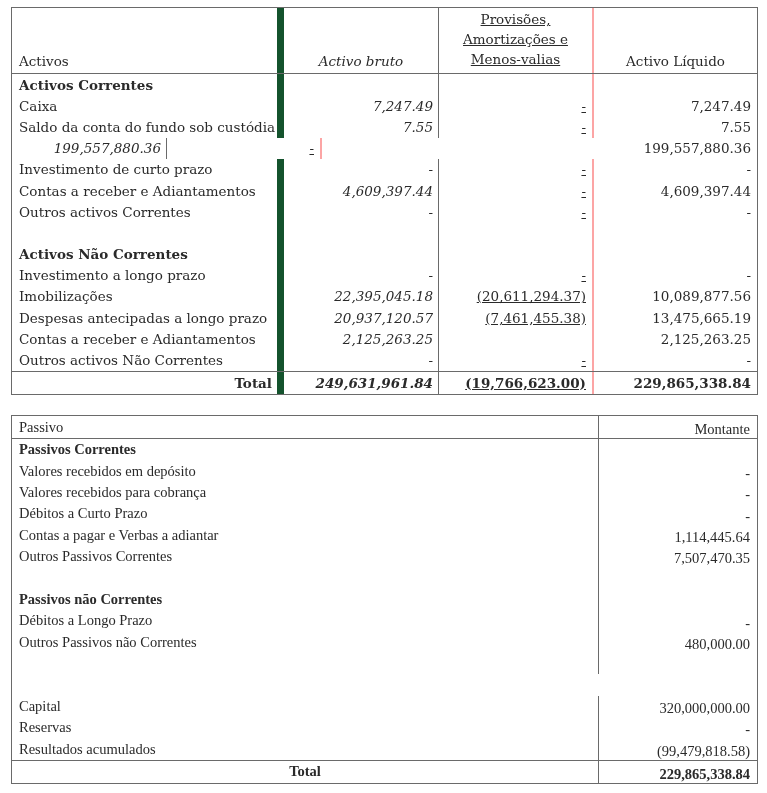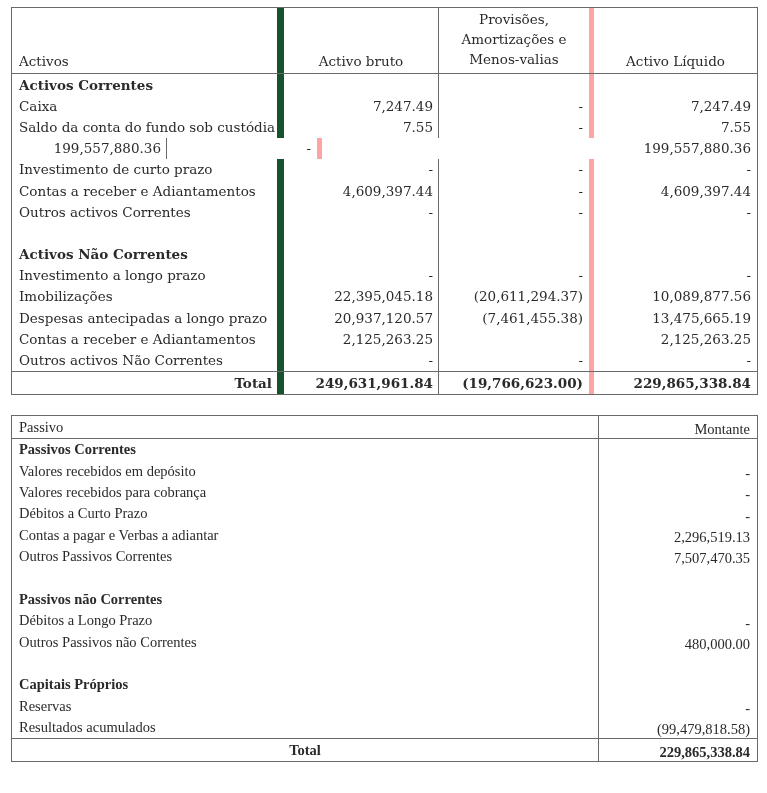--- a/index.html
+++ b/index.html
@@ -7,22 +7,22 @@
     width: 767px; height: 793px; position: relative; overflow: hidden;
     font-family: "DejaVu Serif", "Liberation Serif", serif;
     color: #2a2a2a;
   }
   .t1 {
     position: absolute; left: 11px; top: 7px; width: 745px;
     border: 1px solid #6a6a6a;
   }
   .t1 .row { display: flex; height: 21.2px; align-items: center; }
   .t1 .c0 { width: 272px; padding-left: 7px; box-sizing: border-box; border-right: 7px solid #14532d; height: 100%; display: flex; align-items: center; }
-  .t1 .c1 { width: 155px; padding-right: 5px; box-sizing: border-box; text-align: right; border-right: 1px solid #6a6a6a; height: 100%; display: flex; align-items: center; justify-content: flex-end; }
-  .t1 .c2 { width: 155px; padding-right: 6px; box-sizing: border-box; text-align: right; border-right: 5px solid #fca5a5; height: 100%; display: flex; align-items: center; justify-content: flex-end; }
+  .t1 .c1 { width: 155px; padding-right: 5px; box-sizing: border-box; text-align: right; border-right: 1px solid #6a6a6a; height: 100%; display: flex; align-items: center; justify-content: flex-end; font-style: italic; }
+  .t1 .c2 { width: 155px; padding-right: 6px; box-sizing: border-box; text-align: right; border-right: 2px solid #fca5a5; height: 100%; display: flex; align-items: center; justify-content: flex-end; text-decoration: underline; }
   .t1 .c3 { flex: 1; padding-right: 6px; box-sizing: border-box; height: 100%; display: flex; align-items: center; justify-content: flex-end; }
   .t1 .head { height: 65px; border-bottom: 1px solid #6a6a6a; align-items: stretch; }
   .t1 .head > div { align-items: flex-end; padding-bottom: 4px; }
   .t1 .head .c1, .t1 .head .c3 { justify-content: center; padding-right: 0; }
   .t1 .head .c2 { justify-content: center; padding-right: 0; text-align: center; line-height: 20px; }
   .txt { font-size: 13.5px; white-space: nowrap; }
   .bold { font-weight: bold; }
   .t1 .total { border-top: 1px solid #6a6a6a; height: 22px; }
   .t1 .total .c0 { justify-content: flex-end; padding-right: 5px; }
 
@@ -287,21 +287,21 @@
       </div>
     <div class="c1">
         <span class="txt">-</span>
       </div>
   </div>
   <div class="row">
     <div class="c0">
         <span class="txt">Contas a pagar e Verbas a adiantar</span>
       </div>
     <div class="c1">
-        <span class="txt">2,296,519.13</span>
+        <span class="txt">1,114,445.64</span>
       </div>
   </div>
   <div class="row">
     <div class="c0">
         <span class="txt">Outros Passivos Correntes</span>
       </div>
     <div class="c1">
         <span class="txt">7,507,470.35</span>
       </div>
   </div>
@@ -331,24 +331,29 @@
     <div class="c1">
         <span class="txt">480,000.00</span>
       </div>
   </div>
   <div class="row">
       <div class="c0"></div>
       <div class="c1"></div>
     </div>
 
   <div class="row">
-    <div class="c0">
-        <span class="txt bold">Capitais Próprios</span>
-      </div>
-    <div class="c1"></div>
+    <div class="c1"></div>
+  </div>
+  <div class="row">
+    <div class="c0">
+        <span class="txt">Capital</span>
+      </div>
+    <div class="c1">
+        <span class="txt">320,000,000.00</span>
+      </div>
   </div>
   <div class="row">
     <div class="c0">
         <span class="txt">Reservas</span>
       </div>
     <div class="c1">
         <span class="txt">-</span>
       </div>
   </div>
   <div class="row">

